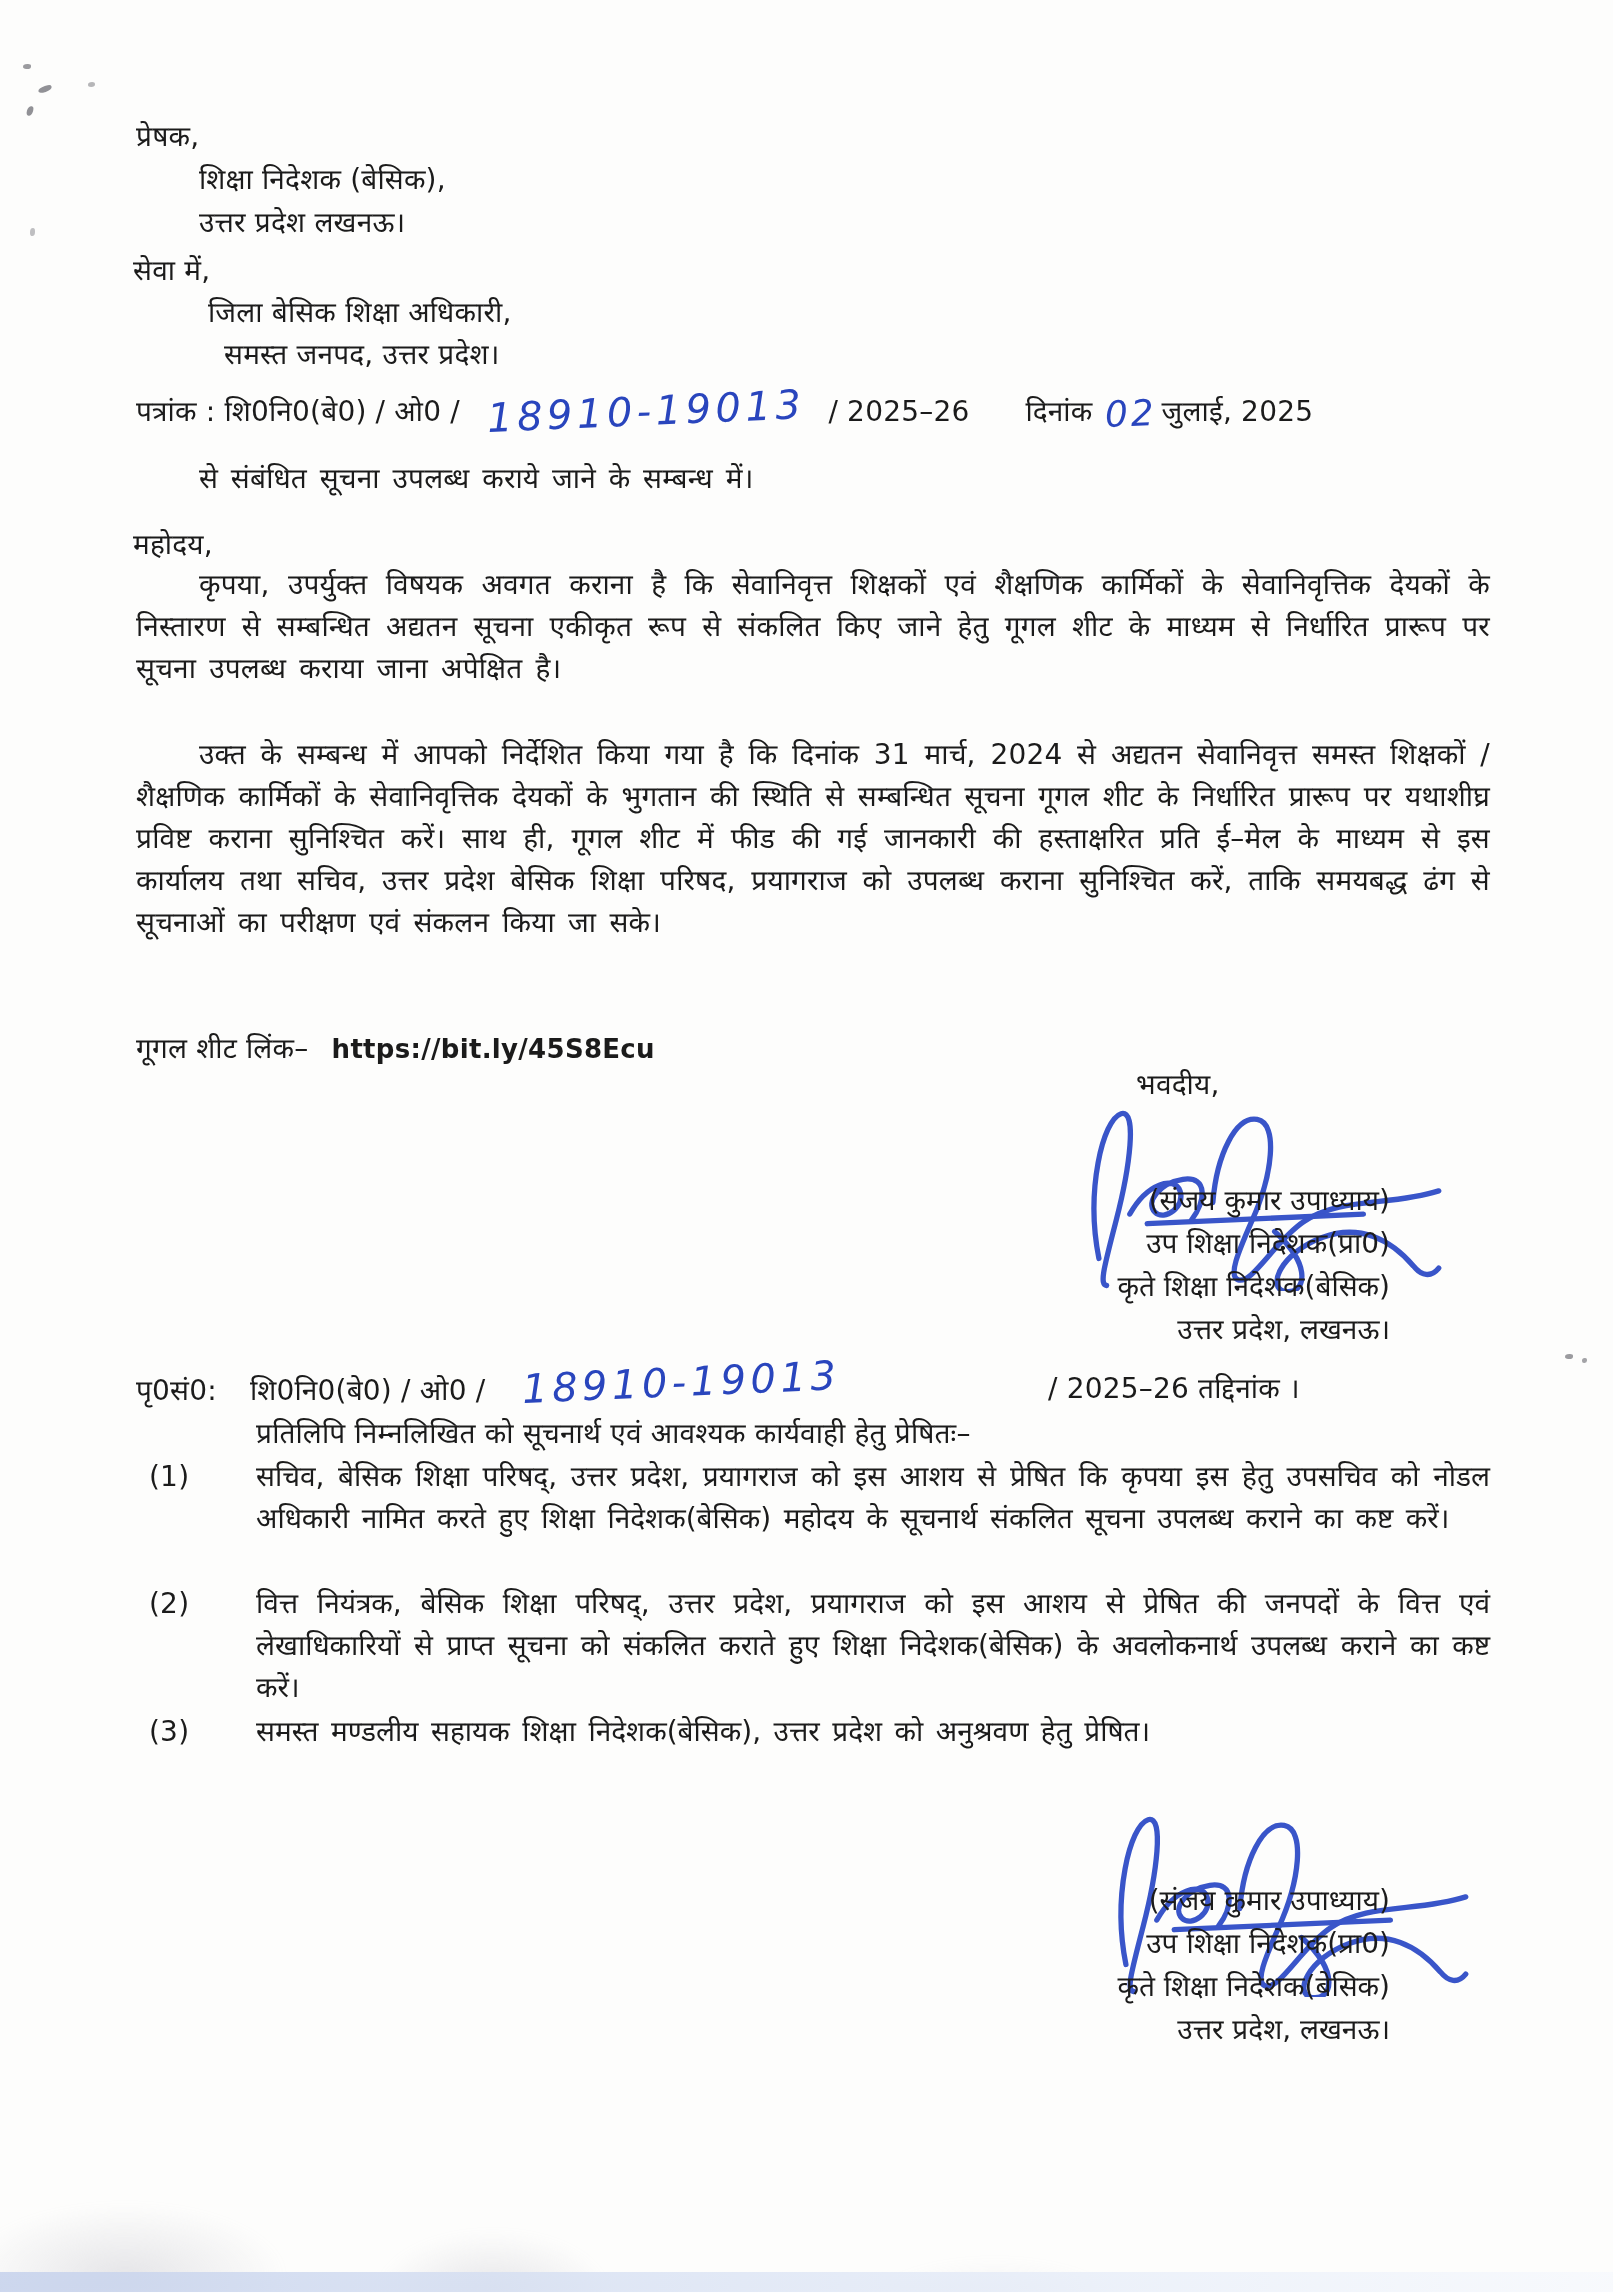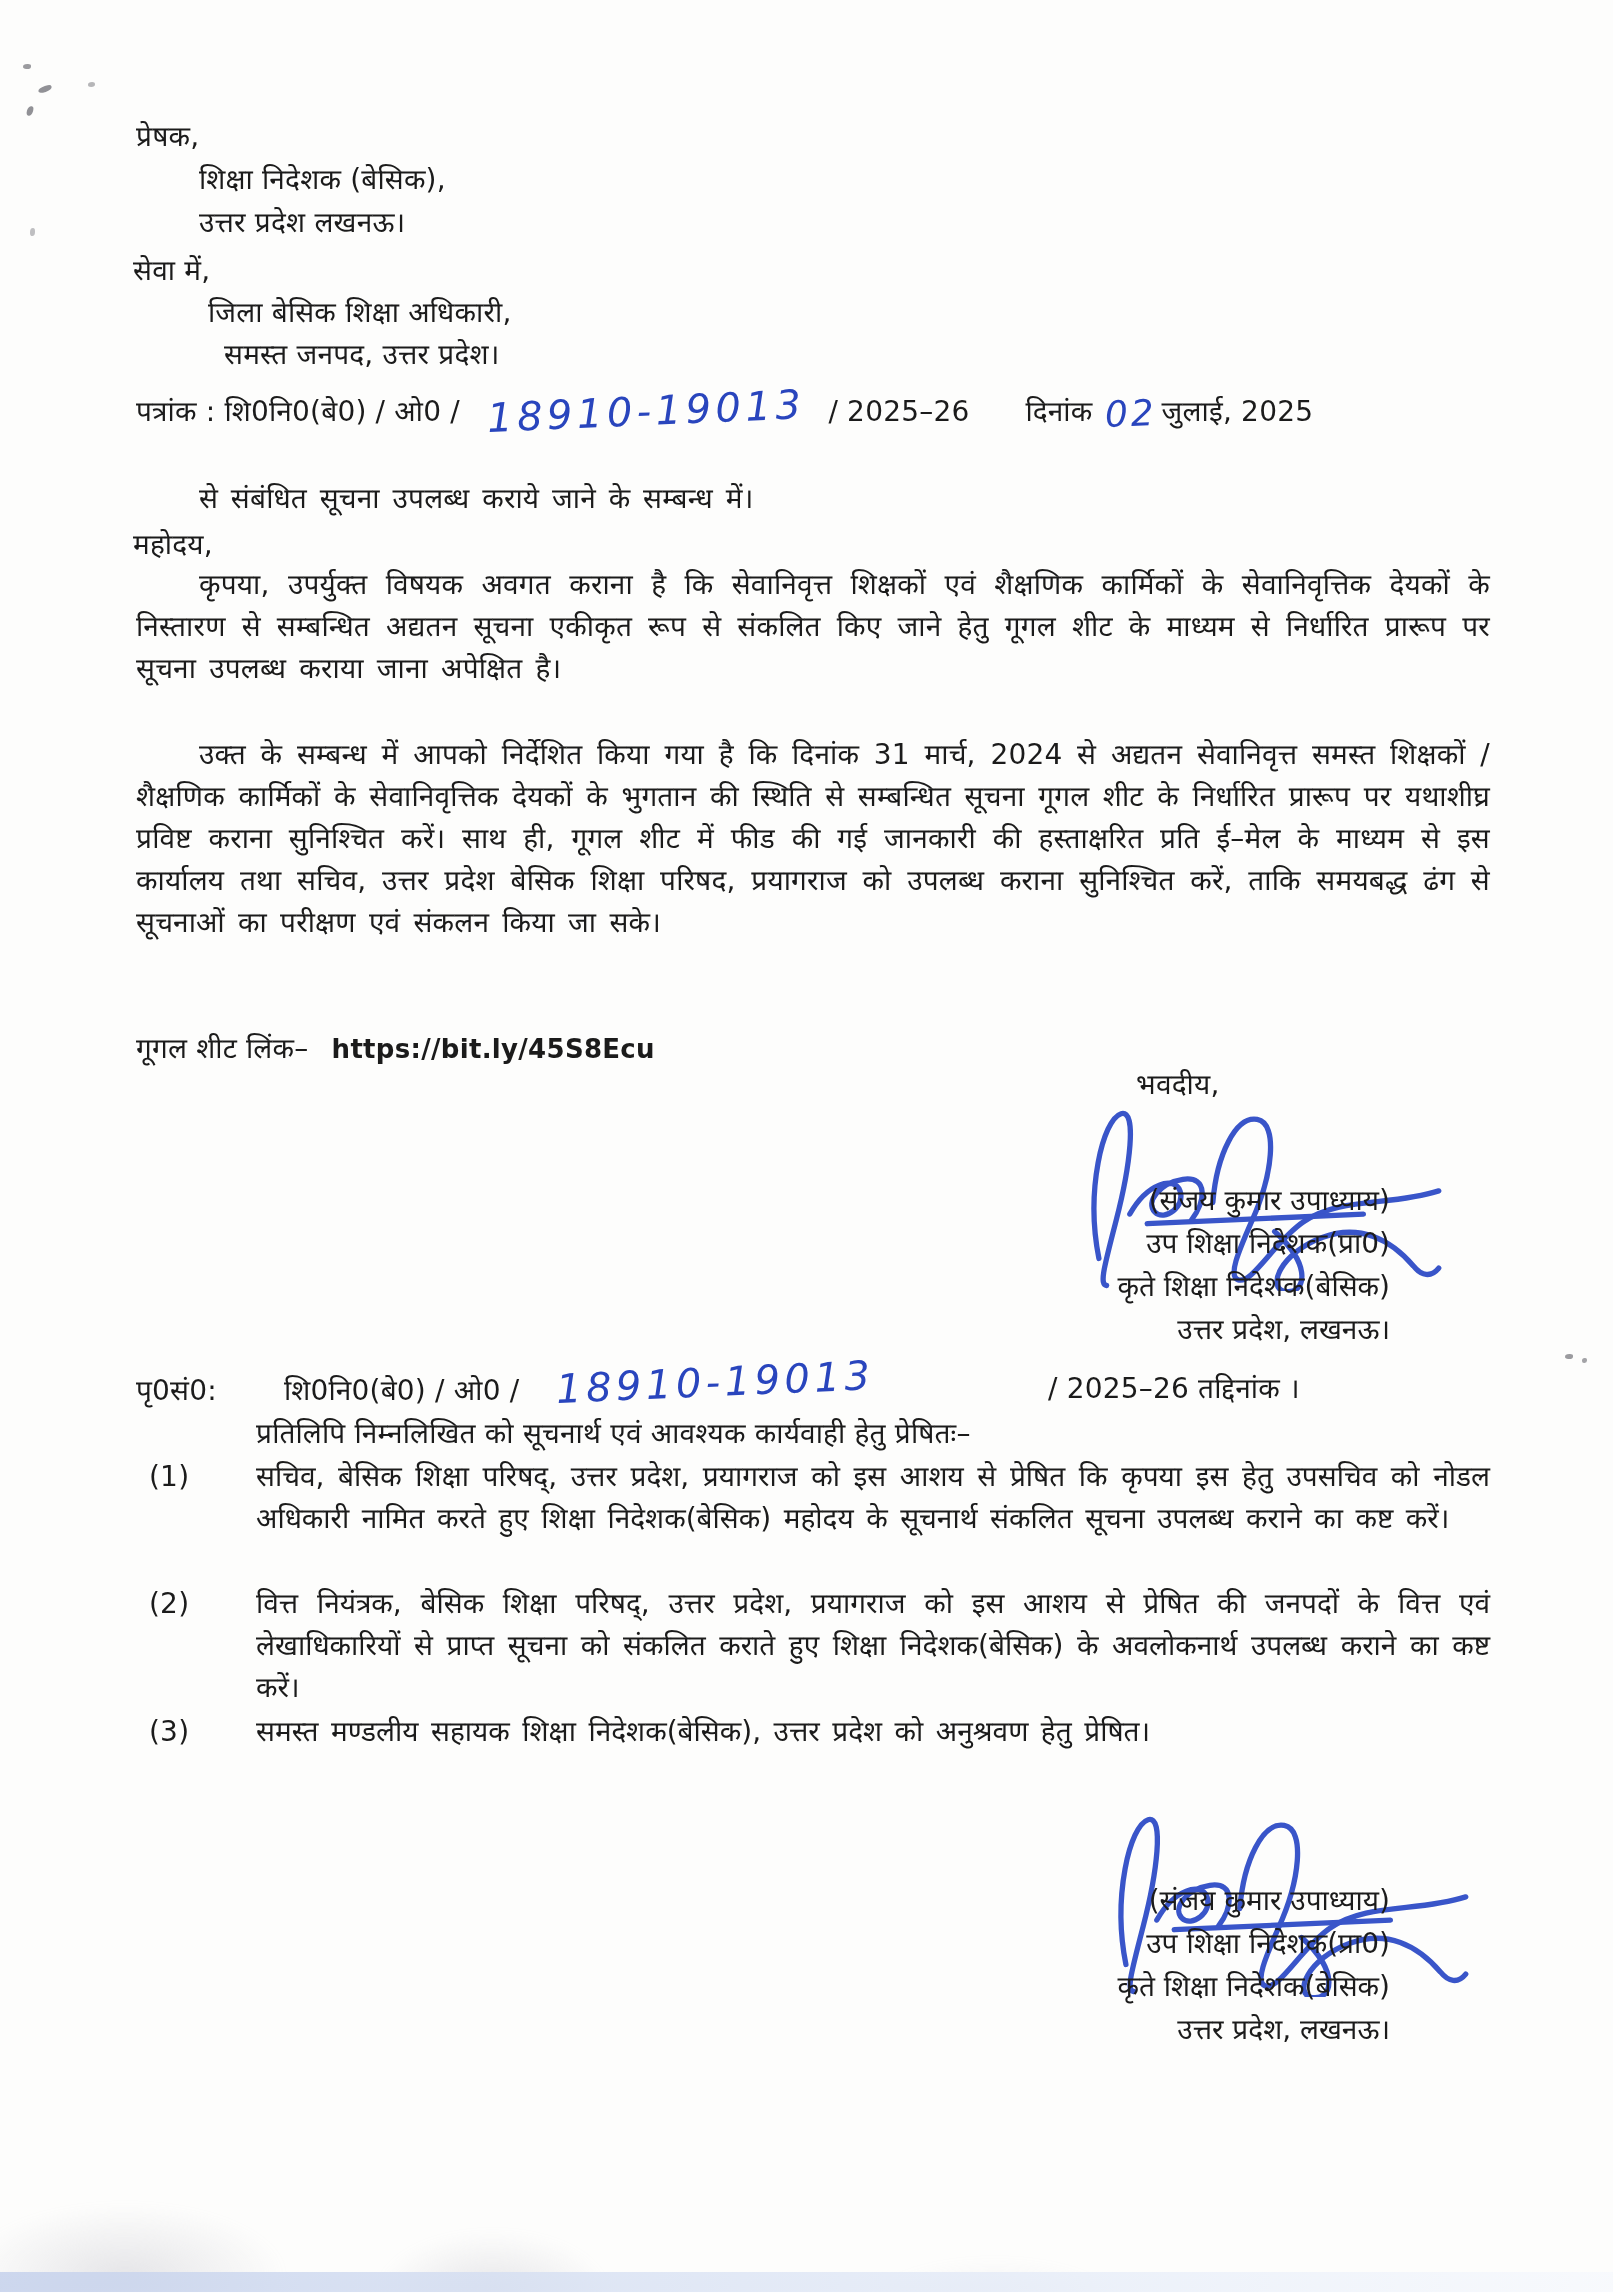--- a/index.html
+++ b/index.html
@@ -87,21 +87,21 @@
 
   <div class="refline t" style="left:136px;top:391px;width:1354px;">
     <span>पत्रांक : शि0नि0(बे0) / ओ0 /</span>
     <span class="hand hand-num" style="margin:0 23px 0 27px;">18910-19013</span>
     <span>/ 2025–26</span>
     <span style="margin-left:56px;">दिनांक</span>
     <span class="hand hand-day" style="margin:0 5.4px 0 12.5px;">02</span>
     <span>जुलाई, 2025</span>
   </div>
 
-  <div class="t" style="left:199px;top:478px;word-spacing:3.6px;">से संबंधित सूचना उपलब्ध कराये जाने के सम्बन्ध में।</div>
+  <div class="t" style="left:199px;top:458px;word-spacing:3.6px;">से संबंधित सूचना उपलब्ध कराये जाने के सम्बन्ध में।</div>
 
   <div class="t" style="left:133px;top:524px;">महोदय,</div>
 
   <div class="para" style="left:136px;top:564px;width:1354px;">कृपया, उपर्युक्त विषयक अवगत कराना है कि सेवानिवृत्त शिक्षकों एवं शैक्षणिक कार्मिकों के सेवानिवृत्तिक देयकों के निस्तारण से सम्बन्धित अद्यतन सूचना एकीकृत रूप से संकलित किए जाने हेतु गूगल शीट के माध्यम से निर्धारित प्रारूप पर सूचना उपलब्ध कराया जाना अपेक्षित है।</div>
   <div class="para" style="left:136px;top:734px;width:1354px;">उक्त के सम्बन्ध में आपको निर्देशित किया गया है कि दिनांक 31 मार्च, 2024 से अद्यतन सेवानिवृत्त समस्त शिक्षकों / शैक्षणिक कार्मिकों के सेवानिवृत्तिक देयकों के भुगतान की स्थिति से सम्बन्धित सूचना गूगल शीट के निर्धारित प्रारूप पर यथाशीघ्र प्रविष्ट कराना सुनिश्चित करें। साथ ही, गूगल शीट में फीड की गई जानकारी की हस्ताक्षरित प्रति ई–मेल के माध्यम से इस कार्यालय तथा सचिव, उत्तर प्रदेश बेसिक शिक्षा परिषद, प्रयागराज को उपलब्ध कराना सुनिश्चित करें, ताकि समयबद्ध ढंग से सूचनाओं का परीक्षण एवं संकलन किया जा सके।</div>
 
   <div class="t" style="left:136px;top:1028px;">
     <span>गूगल शीट लिंक–</span>
     <span class="link" style="margin-left:14px;">https://bit.ly/45S8Ecu</span>
   </div>
@@ -120,21 +120,21 @@
 
   <div class="sigblock" style="left:1005px;top:1179px;">
     <div>(संजय कुमार उपाध्याय)</div>
     <div>उप शिक्षा निदेशक(प्रा0)</div>
     <div>कृते शिक्षा निदेशक(बेसिक)</div>
     <div>उत्तर प्रदेश, लखनऊ।</div>
   </div>
 
   <div class="t" style="left:136px;top:1368px;width:1354px;">
     <span>पृ0सं0:</span>
-    <span style="margin-left:58px;">शि0नि0(बे0) / ओ0 /</span>
+    <span style="margin-left:24px;">शि0नि0(बे0) / ओ0 /</span>
     <span class="hand hand-num" style="margin-left:27px;">18910-19013</span>
     <span style="position:absolute;left:912px;">/ 2025–26 तद्दिनांक  ।</span>
   </div>
 
   <div class="t" style="left:256px;top:1413px;">प्रतिलिपि निम्नलिखित को सूचनार्थ एवं आवश्यक कार्यवाही हेतु प्रेषितः–</div>
 
   <div class="t" style="left:149px;top:1456px;">(1)</div>
   <div class="itemtext" style="left:256px;top:1456px;width:1234px;">सचिव, बेसिक शिक्षा परिषद्, उत्तर प्रदेश, प्रयागराज को इस आशय से प्रेषित कि कृपया इस हेतु उपसचिव को नोडल अधिकारी नामित करते हुए शिक्षा निदेशक(बेसिक) महोदय के सूचनार्थ संकलित सूचना उपलब्ध कराने का कष्ट करें।</div>
 
   <div class="t" style="left:149px;top:1583px;">(2)</div>

